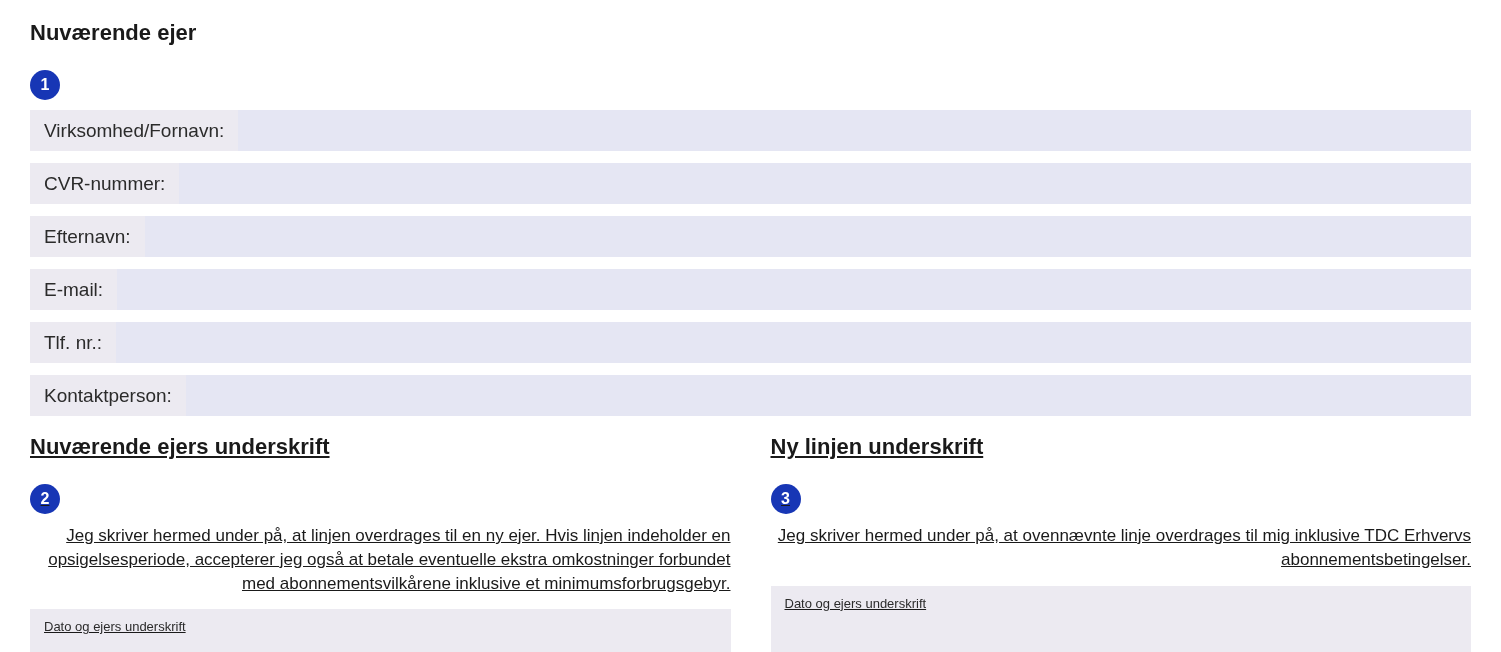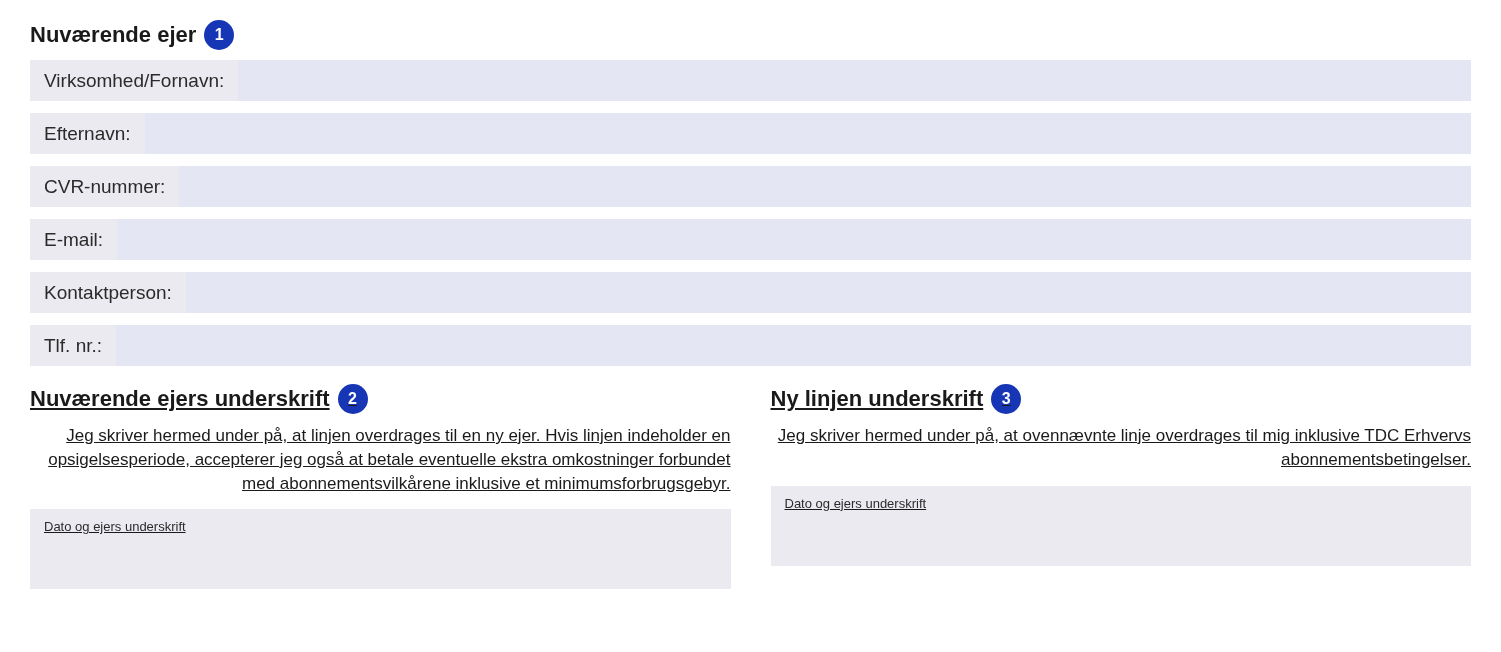--- a/index.html
+++ b/index.html
@@ -12,23 +12,24 @@
       background: #fff;
       padding: 20px 30px;
       width: 1501px;
       color: #1a1a1a;
     }
     .section {
       margin-bottom: 10px;
     }
     .heading-row {
       display: flex;
-      align-items: center;
-      gap: 8px;
+      align-items: flex-start;
+      gap: 24px;
       margin-bottom: 10px;
+      flex-direction: column;
     }
     .heading {
       font-size: 22px;
       font-weight: 700;
       color: #1a1a1a;
     }
     .badge {
       display: inline-flex;
       align-items: center;
       justify-content: center;
@@ -97,41 +98,41 @@
     <span class="heading">Nuværende ejer</span>
     <span class="badge">1</span>
   </div>
 
   <div class="field-row">
     <span class="field-label">Virksomhed/Fornavn:</span>
     <input class="field-input" value="" style="">
   </div>
 
   <div class="field-row">
-    <span class="field-label">Efternavn:</span>
+    <span class="field-label">CVR-nummer:</span>
     <input class="field-input" value="" style="">
   </div>
 
   <div class="field-row">
-    <span class="field-label">CVR-nummer:</span>
+    <span class="field-label">Efternavn:</span>
     <input class="field-input" value="" style="">
   </div>
 
   <div class="field-row">
     <span class="field-label">E-mail:</span>
     <input class="field-input" value="" style="">
   </div>
 
   <div class="field-row">
-    <span class="field-label">Kontaktperson:</span>
+    <span class="field-label">Tlf. nr.:</span>
     <input class="field-input" value="" style="">
   </div>
 
   <div class="field-row">
-    <span class="field-label">Tlf. nr.:</span>
+    <span class="field-label">Kontaktperson:</span>
     <input class="field-input" value="" style="">
   </div>
 </div>
 
 <div class="signatures">
 
   <div class="sig-col">
     <div class="heading-row">
       <span class="heading">Nuværende ejers underskrift</span>
       <span class="badge">2</span>

